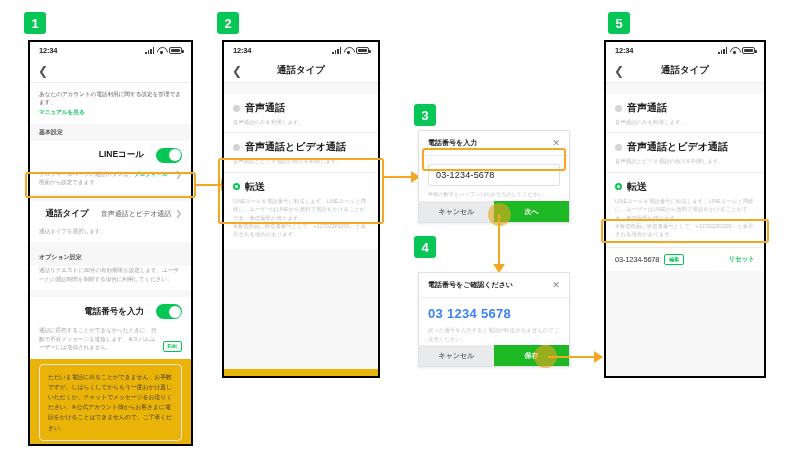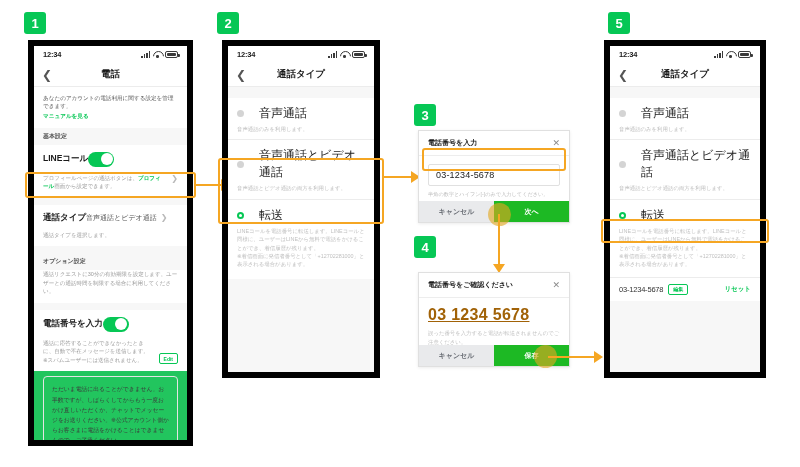--- a/index.html
+++ b/index.html
@@ -14,22 +14,22 @@
   
   .badge{
     position:absolute; width:22px; height:22px; border-radius:3px;
     background:#06c755; color:#fff; font-size:13px; font-weight:bold;
     display:flex; align-items:center; justify-content:center;
     letter-spacing:0;
   }
 
   
   .phone{
-    position:absolute; background:#22c55e;
-    border:6px solid #000000; overflow:hidden;
+    position:absolute; background:#eab308;
+    border:2px solid #000000; overflow:hidden;
   }
   .statusbar{
     height:17px; display:flex; align-items:center; justify-content:space-between;
     padding:0 9px; background:#fff;
   }
   .st-time{ font-size:7.5px; font-weight:bold; color:#1a1a1a; letter-spacing:-.2px;}
   .st-icons{ display:flex; align-items:flex-end; gap:3px; }
   .sig{ display:flex; align-items:flex-end; gap:1px; height:7px;}
   .sig i{ display:block; width:1.5px; background:#3a3a3a; }
   .sig i:nth-child(1){height:2.5px}
@@ -61,21 +61,21 @@
   .nav-title{
     position:absolute; left:0; right:0; text-align:center;
     font-size:9.5px; font-weight:bold; color:#1a1a1a; pointer-events:none;
   }
   .desc-block{ padding:7px 9px 7px; background:#fff; }
   .desc-txt{ font-size:5.6px; color:#555; line-height:1.5; }
   .desc-link{ font-size:5.6px; color:#06c755; font-weight:bold; margin-top:2px; display:block;}
   .sec-head{ background:#f7f7f7; padding:4px 9px; font-size:6px; color:#555; font-weight:bold;}
   .row{
     background:#fff; padding:7px 9px; display:flex; align-items:center;
-    justify-content:flex-start; gap:0;
+    justify-content:flex-end; gap:12px;
   }
   .row-label{ font-size:8.5px; font-weight:bold; color:#1a1a1a; }
   .row-value{ font-size:7px; color:#555; display:flex; align-items:center; gap:4px;}
   .chev{ color:#b9b9b9; font-size:8px; font-weight:300;}
   .sub{
     background:#fff; padding:0 9px 7px; display:flex; align-items:flex-start;
     justify-content:space-between; gap:6px;
   }
   .sub-txt{ font-size:5.5px; color:#9a9a9a; line-height:1.55; flex:1;}
   .sub-txt b{ color:#06c755; font-weight:bold;}
@@ -99,21 +99,21 @@
     padding:7px 8px; font-size:5.8px; color:#3a3a3a; line-height:1.75;
   }
   .tail{ background:#f7f7f7; }
 
   
   .opt{ background:#fff; padding:7px 9px 6px; }
   .opt-head{ display:flex; align-items:center; gap:5px; }
   .radio{ width:7px;height:7px;border-radius:50%;background:#d4d4d4;flex:none;}
   .radio.on{ background:#06c755; position:relative;}
   .radio.on::after{content:"";position:absolute;left:2px;top:2px;width:3px;height:3px;border-radius:50%;background:#fff;}
-  .opt-title{ font-size:12px; font-weight:normal; color:#1a1a1a;margin-left:10px;}
+  .opt-title{ font-size:10px; font-weight:bold; color:#1a1a1a;}
   .opt-desc{ font-size:5.4px; color:#bfbfbf; line-height:1.55; margin-top:3px; padding-left:0;}
 
   .numrow{
     background:#fff; padding:6px 9px; display:flex; align-items:center; gap:5px;
     border-top:1px solid #ececec;
   }
   .num-val{ font-size:7.5px; color:#333; letter-spacing:-.2px;}
   .num-reset{ margin-left:auto; font-size:6.5px; color:#06c755; font-weight:bold;}
 
   
@@ -126,21 +126,21 @@
     padding:7px 9px; border-bottom:1px solid #ededed;
   }
   .dlg-title{ font-size:7px; font-weight:bold; color:#1a1a1a;}
   .dlg-x{ font-size:9px; color:#8a8a8a; line-height:1; }
   .dlg-body{ padding:8px 9px 7px; }
   .dlg-input{
     border:1px solid #e0e0e0; border-radius:2px; padding:5px 7px;
     font-size:9px; color:#1a1a1a; letter-spacing:.2px; background:#fff;
   }
   .dlg-hint{ font-size:5.2px; color:#bdbdbd; margin-top:5px; line-height:1.5;}
-  .dlg-bignum{ font-size:16px; font-weight:bold; color:#a16207; letter-spacing:.3px;text-decoration:underline;}
+  .dlg-bignum{ font-size:13px; font-weight:bold; color:#3b82f6; letter-spacing:.3px;}
   .dlg-note{ font-size:5.4px; color:#c2c2c2; margin-top:5px; line-height:1.6;}
   .dlg-foot{ display:flex; height:21px; }
   .btn-cancel{
     flex:1; background:#e9eaec; color:#6b6f76; font-size:7px; font-weight:bold;
     display:flex; align-items:center; justify-content:center;
   }
   .btn-ok{
     flex:1; background:#1db924; color:#fff; font-size:7px; font-weight:bold;
     display:flex; align-items:center; justify-content:center;
   }
@@ -176,21 +176,20 @@
             <i></i>
             <i></i>
           </span>
         <span class="wifi"></span>
         <span class="batt"></span>
       </span>
     </div>
 
     <div class="navbar">
       <div class="nav-back">❮</div>
-      <div class="nav-title">電話</div>
     </div>
 
     <div class="desc-block">
       <div class="desc-txt">あなたのアカウントの電話利用に関する設定を管理できます。</div>
       <span class="desc-link">マニュアルを見る</span>
     </div>
 
     <div class="sec-head">基本設定</div>
 
     <div class="row">

